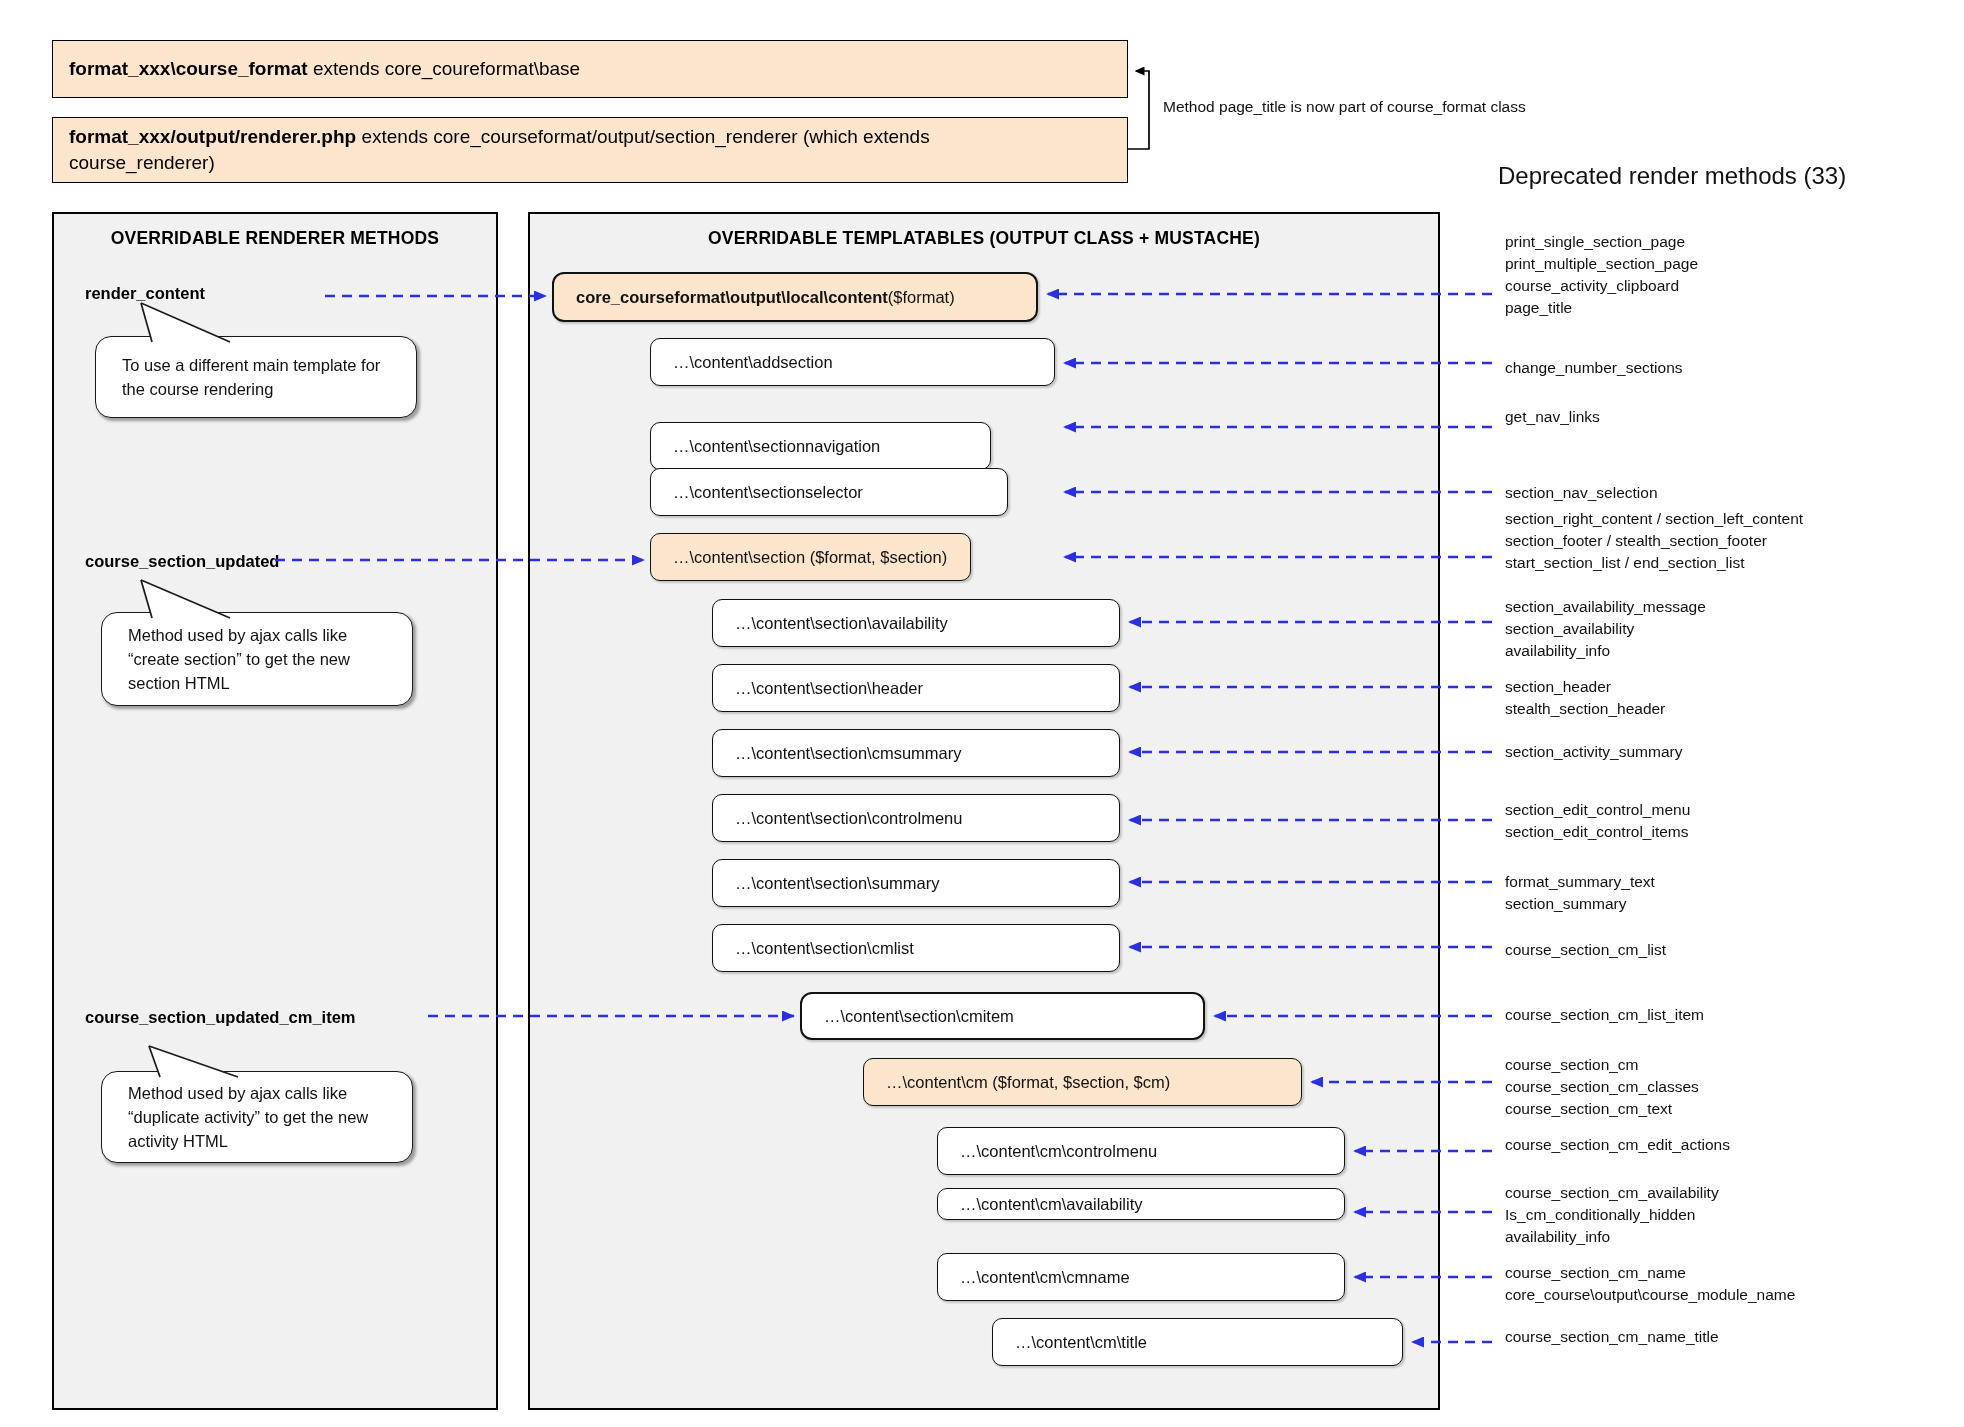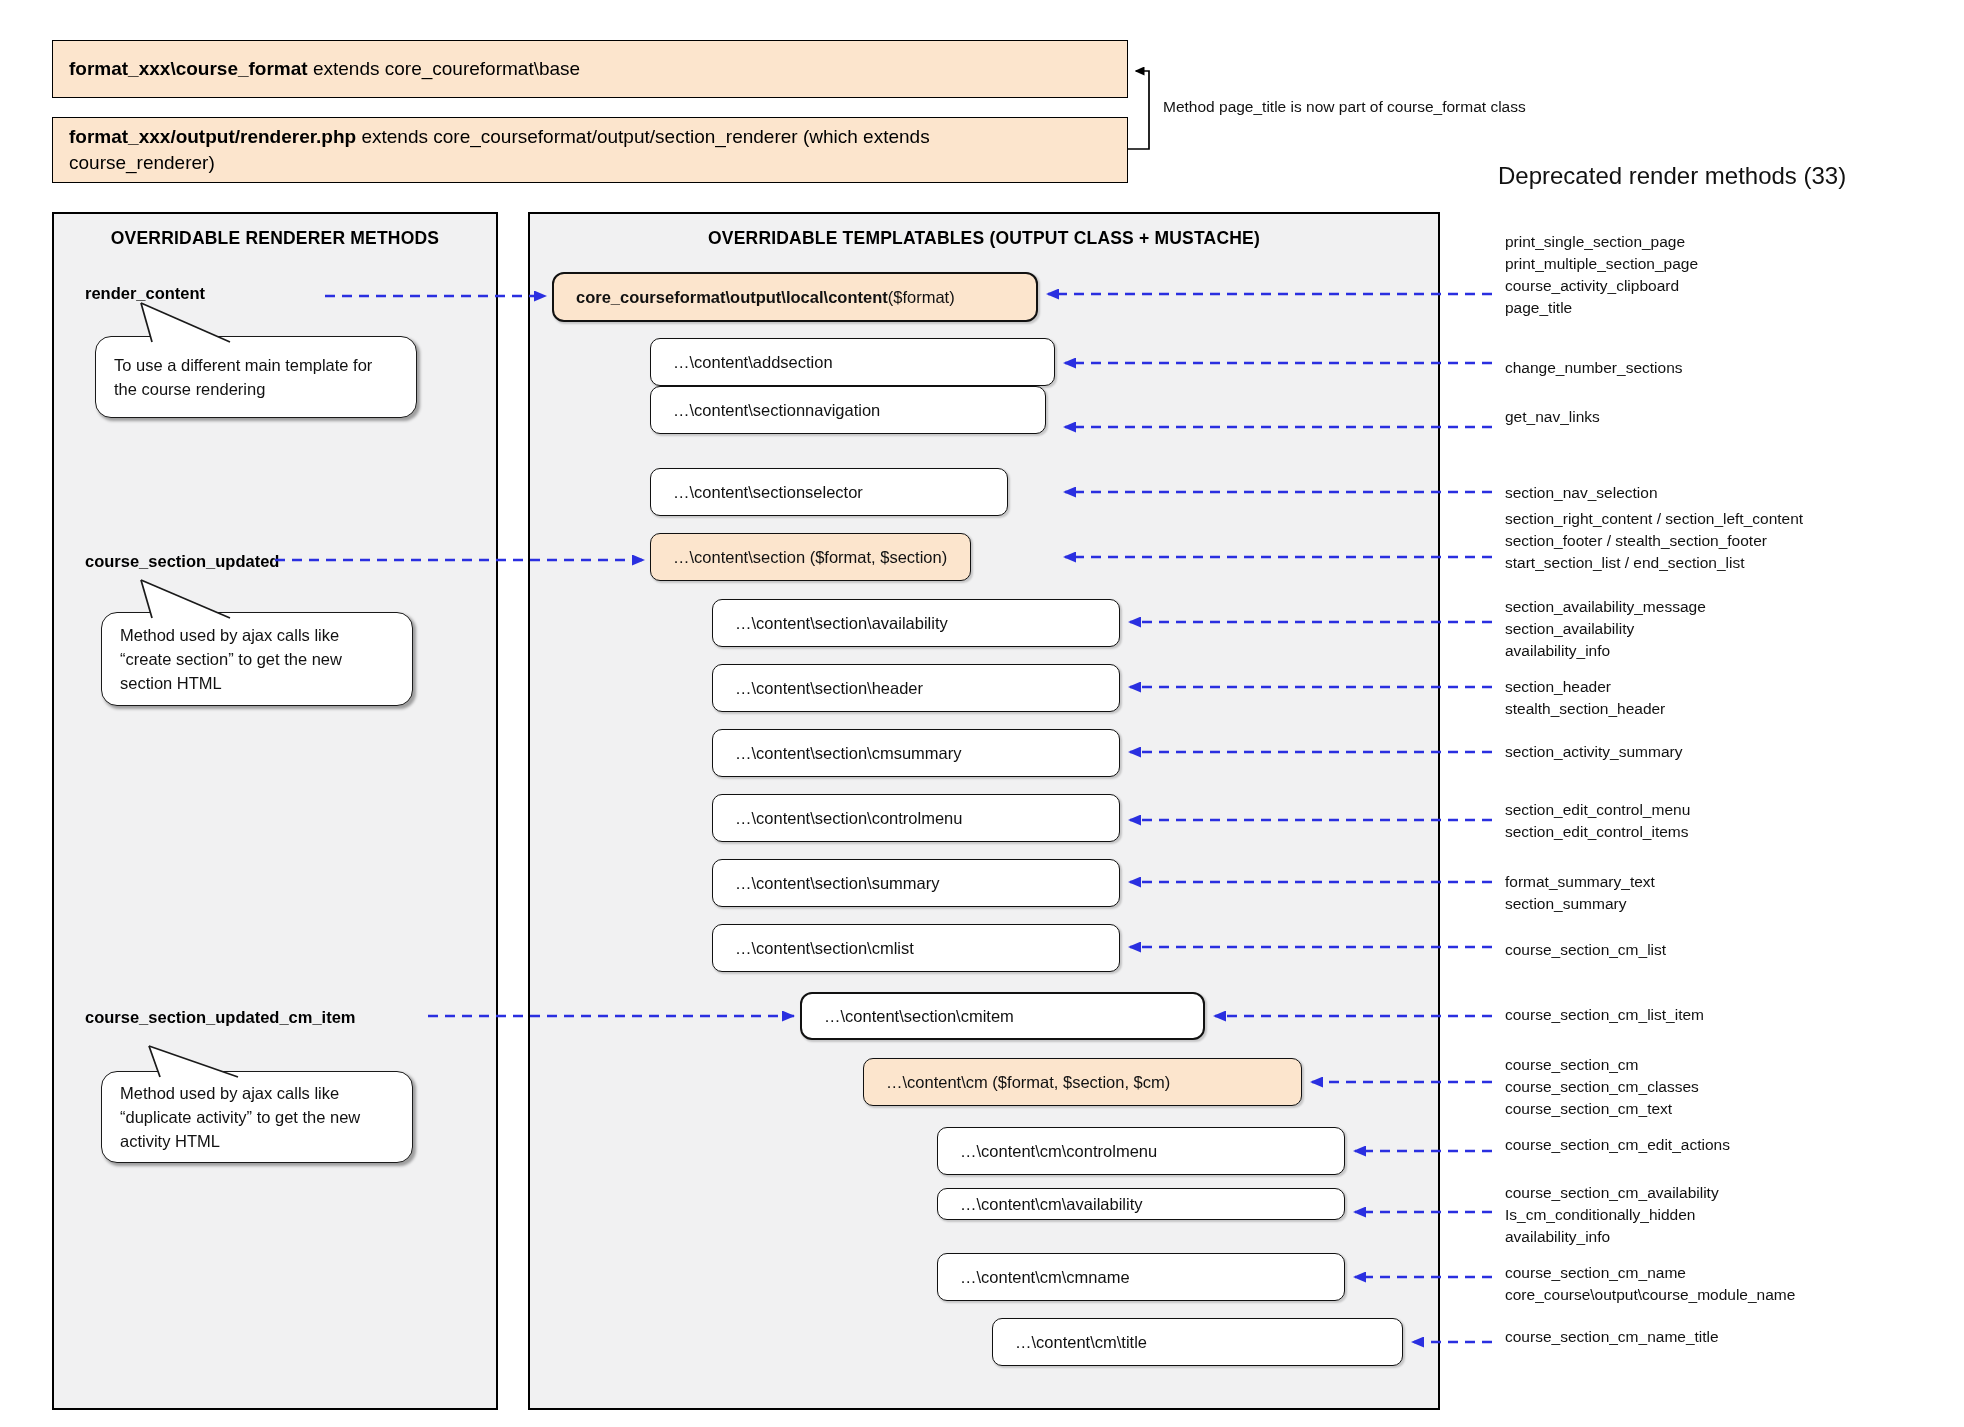--- a/index.html
+++ b/index.html
@@ -36,21 +36,21 @@
   .mbox.highlight-strong{background:var(--highlight,#fce5cd);border-width:2.6px;border-radius:12px;}
   .mbox.strong{border-width:2.6px;border-radius:12px;}
   
   .method-label{position:absolute;font-weight:bold;font-size:16.5px;color:#000;white-space:nowrap;}
   
   .bubble{
     position:absolute;background:#fff;border:1.7px solid #1a1a1a;border-radius:16px;
     box-sizing:border-box;box-shadow:2.5px 2.5px 3px rgba(0,0,0,.35);
     font-size:16.5px;line-height:24px;color:#111;display:flex;align-items:center;
   }
-  .bubble .btxt{padding:10px 18px;}
+  .bubble .btxt{padding:10px 26px;}
   
   .dep-group{position:absolute;left:1505px;font-size:15.5px;line-height:22px;color:#111;white-space:nowrap;}
   #overlay{position:absolute;left:0;top:0;width:1964px;height:1427px;pointer-events:none;}
 </style>
 </head>
 <body>
 
 <div id="canvas">
 
   <div class="topbox" id="topbox1">
@@ -87,21 +87,21 @@
       </div>
     </div>
   <div id="boxes-container">
       <div class="mbox highlight-strong" style="left: 552px; top: 272px; width: 486px; height: 50px;">
         <span class="bld">core_courseformat\output\local\content</span>
         <span> ($format)</span>
       </div>
       <div class="mbox" style="left: 650px; top: 338px; width: 405px; height: 48px;">
         <span>…\content\addsection</span>
       </div>
-      <div class="mbox" style="left: 650px; top: 386px; width: 396px; height: 48px;">
+      <div class="mbox" style="left: 650px; top: 422px; width: 341px; height: 48px;">
         <span>…\content\sectionnavigation</span>
       </div>
       <div class="mbox" style="left: 650px; top: 468px; width: 358px; height: 48px;">
         <span>…\content\sectionselector</span>
       </div>
       <div class="mbox highlight" style="left: 650px; top: 533px; width: 321px; height: 48px;">
         <span>…\content\section ($format, $section)</span>
       </div>
       <div class="mbox" style="left: 712px; top: 599px; width: 408px; height: 48px;">
         <span>…\content\section\availability</span>

